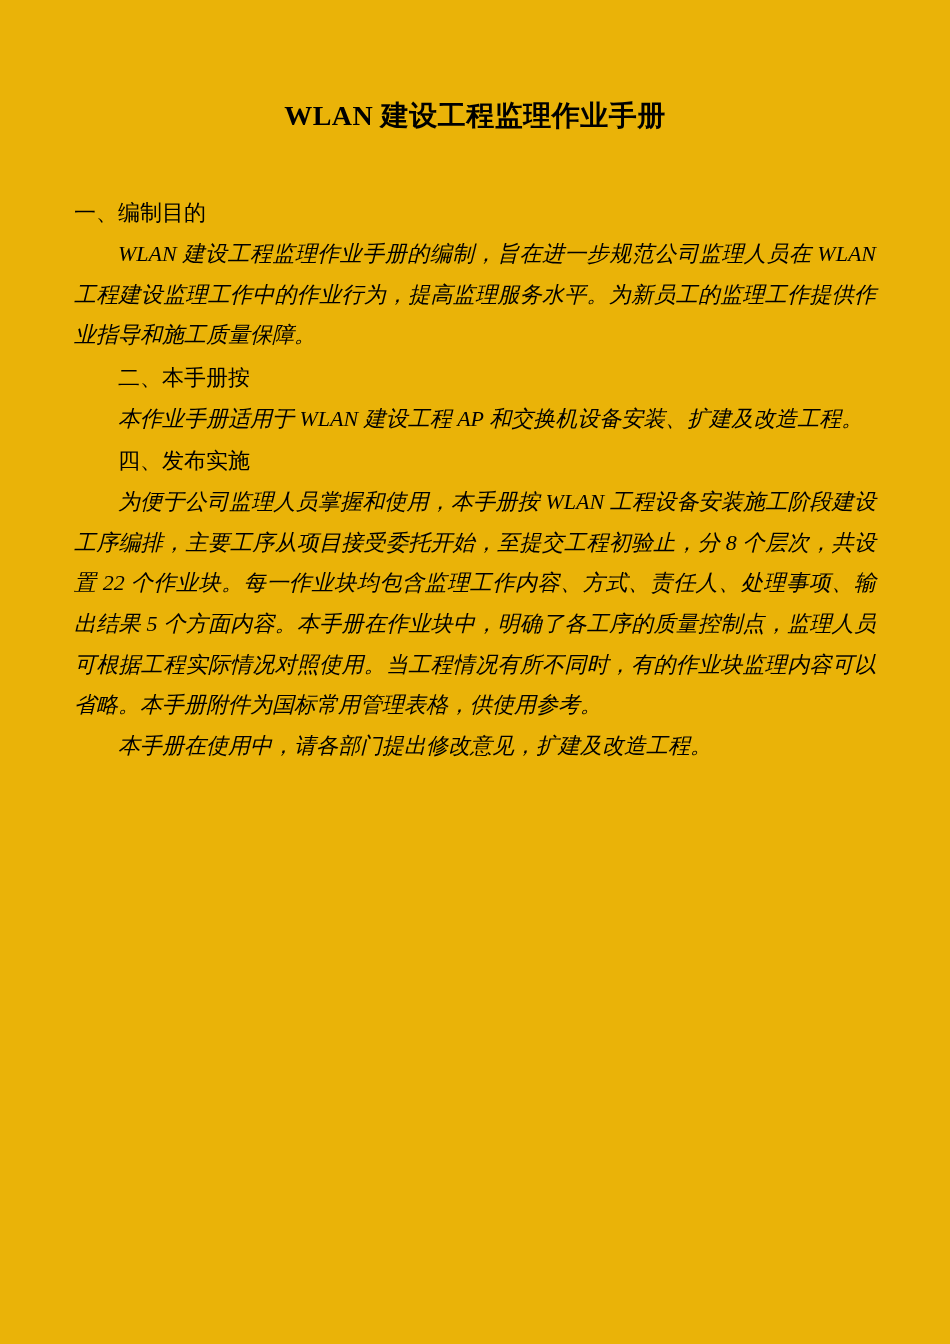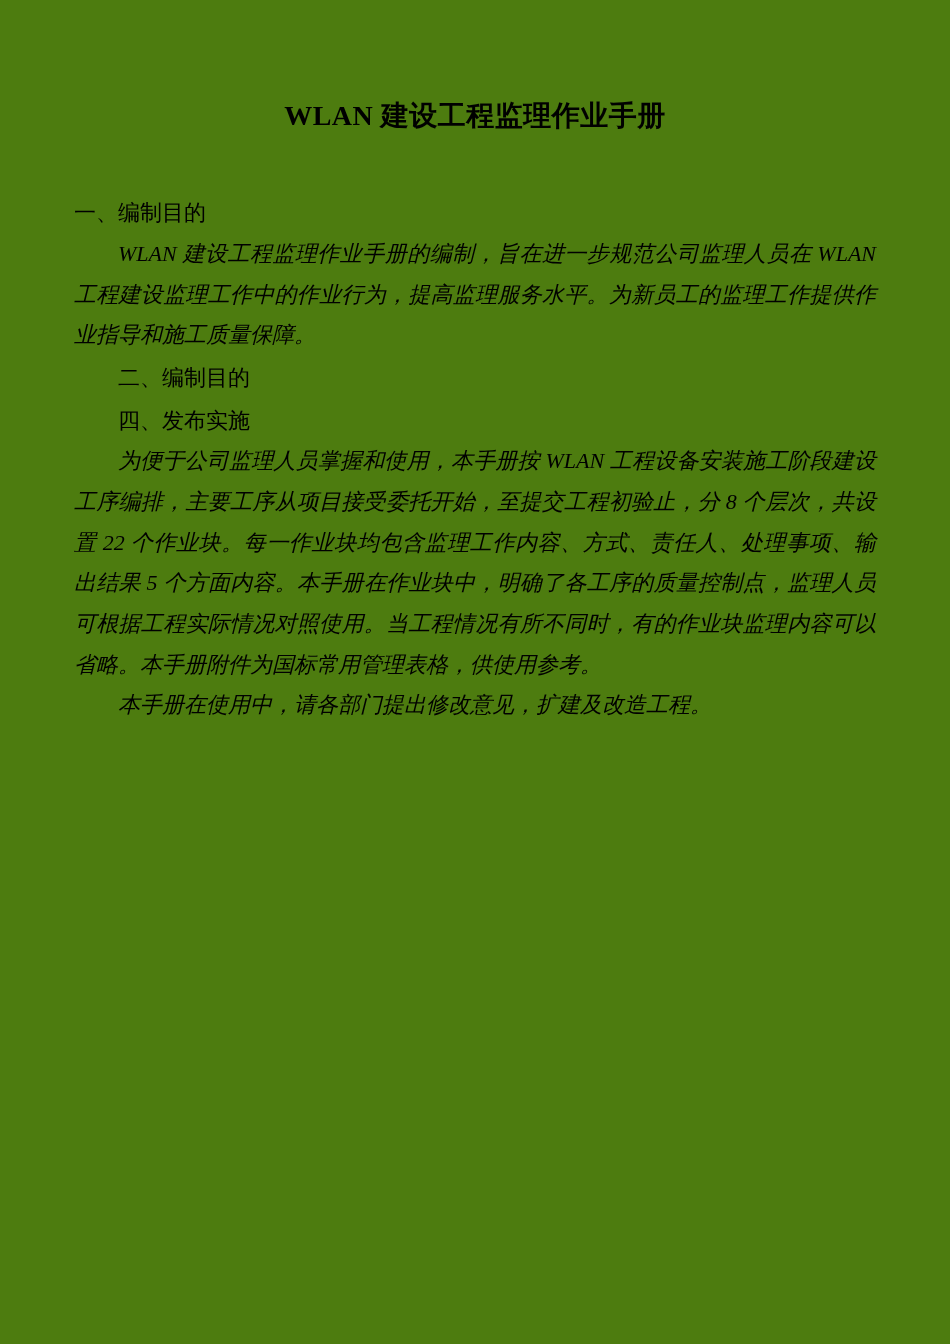--- a/index.html
+++ b/index.html
@@ -12,21 +12,21 @@
     height: 1344px;
     font-family: "Liberation Serif", "DejaVu Serif", serif;
     color: #000000;
     overflow: hidden;
   }
   .page {
     box-sizing: border-box;
     width: 950px;
     height: 1344px;
     padding: 78px 74px 60px 74px;
-    background: #4d7c0f;
+    background: #eab308;
   }
   .doc-title {
     text-align: center;
     font-size: 28px;
     font-weight: bold;
     letter-spacing: 0.5px;
     margin: 18px 0 58px 0;
     line-height: 1.4;
   }
   .section-heading {
@@ -65,21 +65,22 @@
 <div class="page">
 
   <h1 class="doc-title">WLAN 建设工程监理作业手册</h1>
 
   <div class="block">
     <p class="section-heading heading-flush">一、编制目的</p>
     <p class="para">WLAN 建设工程监理作业手册的编制，旨在进一步规范公司监理人员在 WLAN 工程建设监理工作中的作业行为，提高监理服务水平。为新员工的监理工作提供作业指导和施工质量保障。</p>
   </div>
 
   <div class="block spaced">
-    <p class="section-heading heading-indent">二、编制目的</p>
+    <p class="section-heading heading-indent">二、本手册按</p>
+    <p class="para">本作业手册适用于 WLAN 建设工程 AP 和交换机设备安装、扩建及改造工程。</p>
   </div>
 
 
   <div class="block spaced">
     <p class="section-heading heading-indent">四、发布实施</p>
     <p class="para">为便于公司监理人员掌握和使用，本手册按 WLAN 工程设备安装施工阶段建设工序编排，主要工序从项目接受委托开始，至提交工程初验止，分 8 个层次，共设置 22 个作业块。每一作业块均包含监理工作内容、方式、责任人、处理事项、输出结果 5 个方面内容。本手册在作业块中，明确了各工序的质量控制点，监理人员可根据工程实际情况对照使用。当工程情况有所不同时，有的作业块监理内容可以省略。本手册附件为国标常用管理表格，供使用参考。</p>
     <p class="para">本手册在使用中，请各部门提出修改意见，扩建及改造工程。</p>
   </div>
 
 </div>

